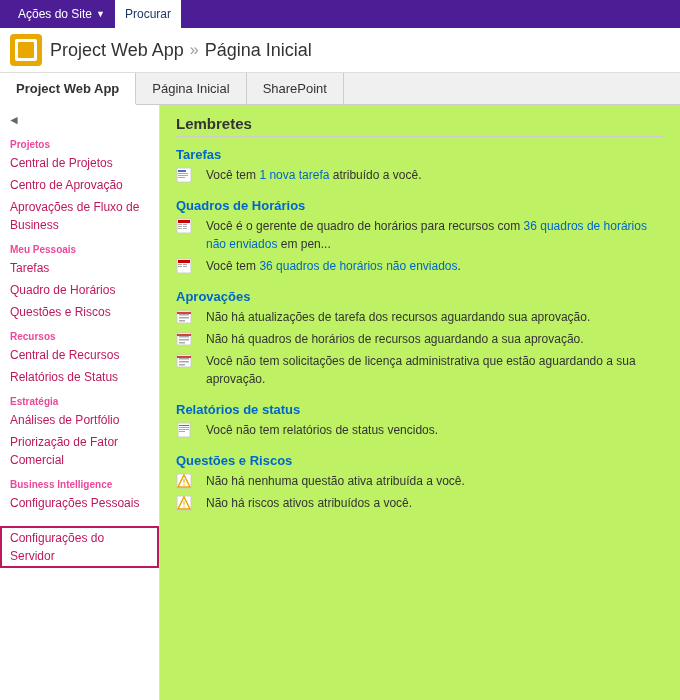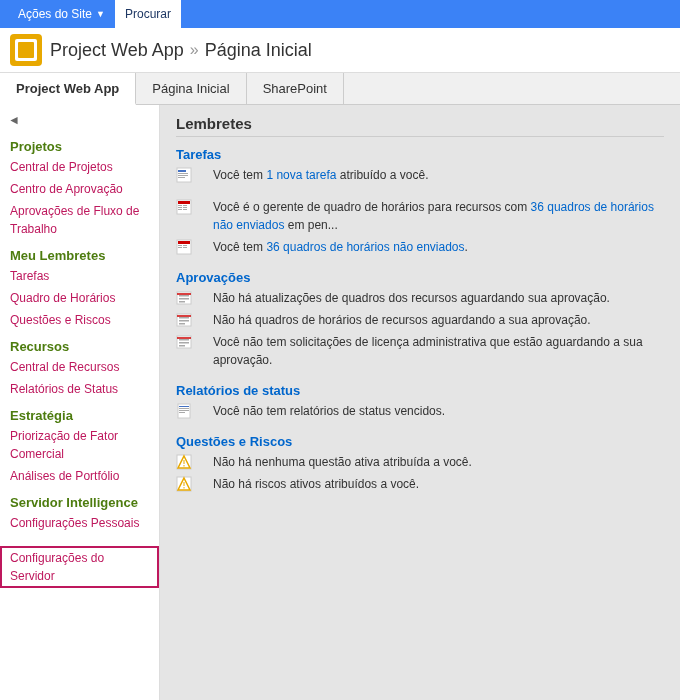--- a/index.html
+++ b/index.html
@@ -1,20 +1,20 @@
 <!DOCTYPE html>
 <html><head>
   <meta charset="utf-8">
   <style>
     * { margin: 0; padding: 0; box-sizing: border-box; }
     body { font-family: 'Segoe UI', Tahoma, Arial, sans-serif; font-size: 13px; background: #fff; width: 680px; height: 700px; overflow: hidden; }
 
     
     .top-nav {
-      background: #3b82f6;
+      background: #4c1d95;
       display: flex;
       align-items: flex-start;
       height: 28px;
       padding: 0 8px;
     }
     .top-nav-item {
       color: #fff;
       font-size: 12px;
       padding: 4px 10px;
       cursor: pointer;
@@ -122,23 +122,23 @@
       padding: 4px 0;
       flex-shrink: 0;
     }
     .sidebar-collapse-btn {
       padding: 4px 8px;
       cursor: pointer;
       color: #666;
       font-size: 12px;
     }
     .sidebar-section-title {
-      color: #4d7c0f;
+      color: #ec4899;
       font-weight: bold;
-      font-size: 13px;
+      font-size: 10px;
       padding: 8px 10px 2px 10px;
     }
     .sidebar-link {
       color: #be185d;
       font-size: 12px;
       padding: 2px 10px;
       cursor: pointer;
       display: block;
       line-height: 1.5;
     }
@@ -146,21 +146,21 @@
       border: 2px solid #be185d;
       padding: 1px 8px;
       margin-top: 12px;
     }
 
     
     .content {
       flex: 1;
       overflow-y: auto;
       padding: 10px 16px;
-      background: #e5e5e5;
+      background: #bef264;
     }
     .content-title {
       font-size: 15px;
       color: #333;
       font-weight: bold;
       margin-bottom: 10px;
       border-bottom: 1px solid #ccc;
       padding-bottom: 4px;
     }
     .reminder-section {
@@ -169,21 +169,21 @@
     .reminder-section-title {
       color: #0066cc;
       font-weight: bold;
       font-size: 13px;
       margin-bottom: 4px;
     }
     .reminder-item {
       display: flex;
       align-items: flex-start;
       margin-bottom: 4px;
-      gap: 21px;
+      gap: 14px;
     }
     .reminder-icon {
       width: 16px;
       height: 16px;
       flex-shrink: 0;
       margin-top: 1px;
     }
     .reminder-text {
       font-size: 12px;
       color: #333;
@@ -229,36 +229,36 @@
 </div>
 
 <div class="main-layout">
 
   <div class="sidebar">
     <div class="sidebar-collapse-btn">◄</div>
 
     <div class="sidebar-section-title">Projetos</div>
     <a class="sidebar-link">Central de Projetos</a>
     <a class="sidebar-link">Centro de Aprovação</a>
-    <a class="sidebar-link">Aprovações de Fluxo de Trabalho</a>
-
-    <div class="sidebar-section-title">Meu Lembretes</div>
+    <a class="sidebar-link">Aprovações de Fluxo de Business</a>
+
+    <div class="sidebar-section-title">Meu Pessoais</div>
     <a class="sidebar-link">Tarefas</a>
     <a class="sidebar-link">Quadro de Horários</a>
     <a class="sidebar-link">Questões e Riscos</a>
 
     <div class="sidebar-section-title">Recursos</div>
     <a class="sidebar-link">Central de Recursos</a>
     <a class="sidebar-link">Relatórios de Status</a>
 
     <div class="sidebar-section-title">Estratégia</div>
+    <a class="sidebar-link">Análises de Portfólio</a>
     <a class="sidebar-link">Priorização de Fator Comercial</a>
-    <a class="sidebar-link">Análises de Portfólio</a>
-
-    <div class="sidebar-section-title">Servidor Intelligence</div>
+
+    <div class="sidebar-section-title">Business Intelligence</div>
 
     <a class="sidebar-link">Configurações Pessoais</a>
     <a class="sidebar-link highlighted">Configurações do Servidor</a>
   </div>
 
   <div class="content">
     <div class="content-title">Lembretes</div>
 
     <div class="reminder-section">
       <div class="reminder-section-title">Tarefas</div>
@@ -268,20 +268,21 @@
           <rect x="2" y="3" width="8" height="2" fill="#4472c4"></rect>
           <rect x="2" y="6" width="10" height="1" fill="#aaa"></rect>
           <rect x="2" y="8" width="10" height="1" fill="#aaa"></rect>
           <rect x="2" y="10" width="7" height="1" fill="#aaa"></rect>
         </svg>
         <span class="reminder-text">Você tem <a class="link-blue">1 nova tarefa</a> atribuído a você.</span>
       </div>
     </div>
 
     <div class="reminder-section">
+      <div class="reminder-section-title">Quadros de Horários</div>
       <div class="reminder-item">
         <svg class="reminder-icon" viewBox="0 0 16 16" xmlns="http://www.w3.org/2000/svg">
           <rect x="1" y="1" width="14" height="14" fill="#fff" stroke="#ccc" stroke-width="1"></rect>
           <rect x="2" y="2" width="12" height="3" fill="#c00"></rect>
           <rect x="2" y="6" width="4" height="1" fill="#aaa"></rect>
           <rect x="7" y="6" width="4" height="1" fill="#aaa"></rect>
           <rect x="2" y="8" width="4" height="1" fill="#aaa"></rect>
           <rect x="7" y="8" width="4" height="1" fill="#aaa"></rect>
           <rect x="2" y="10" width="4" height="1" fill="#aaa"></rect>
           <rect x="7" y="10" width="4" height="1" fill="#aaa"></rect>
@@ -304,21 +305,21 @@
     <div class="reminder-section">
       <div class="reminder-section-title">Aprovações</div>
       <div class="reminder-item">
         <svg class="reminder-icon" viewBox="0 0 16 16" xmlns="http://www.w3.org/2000/svg">
           <rect x="1" y="2" width="14" height="12" fill="#fff" stroke="#ccc" stroke-width="1"></rect>
           <rect x="3" y="5" width="10" height="1.5" fill="#aaa"></rect>
           <rect x="3" y="8" width="10" height="1.5" fill="#aaa"></rect>
           <rect x="3" y="11" width="6" height="1.5" fill="#aaa"></rect>
           <line x1="1" y1="4" x2="15" y2="4" stroke="#c00" stroke-width="1.5"></line>
         </svg>
-        <span class="reminder-text">Não há atualizações de quadros dos recursos aguardando sua aprovação.</span>
+        <span class="reminder-text">Não há atualizações de tarefa dos recursos aguardando sua aprovação.</span>
       </div>
       <div class="reminder-item">
         <svg class="reminder-icon" viewBox="0 0 16 16" xmlns="http://www.w3.org/2000/svg">
           <rect x="1" y="2" width="14" height="12" fill="#fff" stroke="#ccc" stroke-width="1"></rect>
           <rect x="3" y="5" width="10" height="1.5" fill="#aaa"></rect>
           <rect x="3" y="8" width="10" height="1.5" fill="#aaa"></rect>
           <rect x="3" y="11" width="6" height="1.5" fill="#aaa"></rect>
           <line x1="1" y1="4" x2="15" y2="4" stroke="#c00" stroke-width="1.5"></line>
         </svg>
         <span class="reminder-text">Não há quadros de horários de recursos aguardando a sua aprovação.</span>

